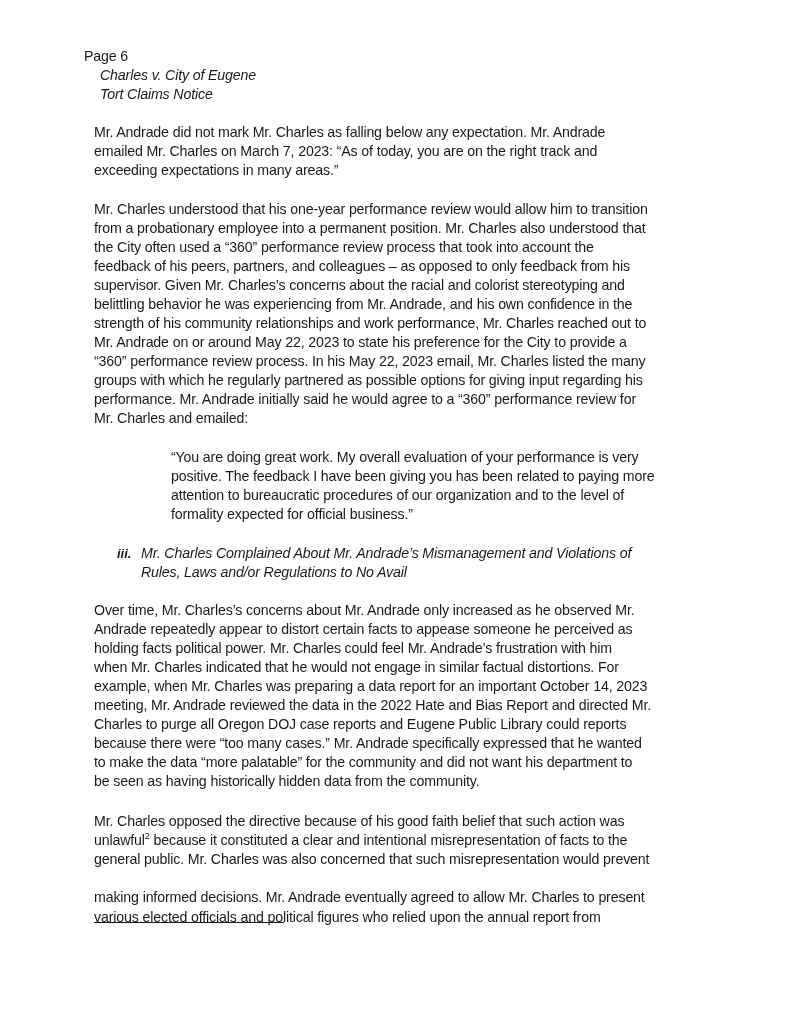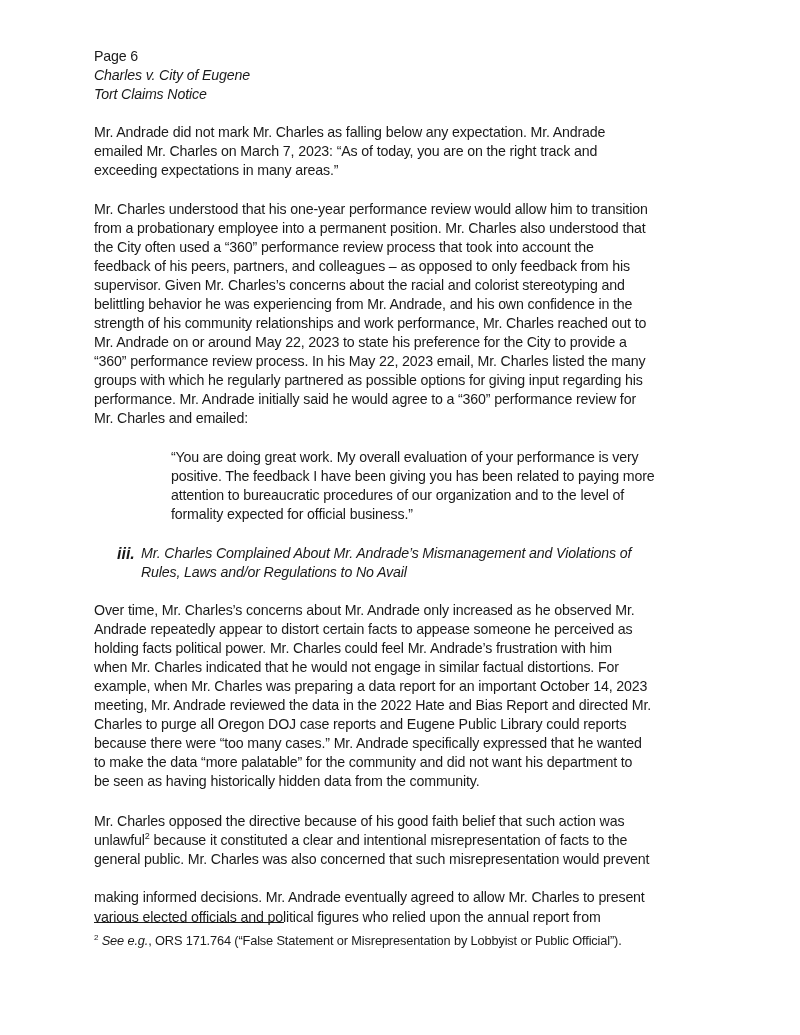--- a/index.html
+++ b/index.html
@@ -6,25 +6,25 @@
   body {
     width: 800px; height: 1035px; position: relative; overflow: hidden;
     font-family: "Liberation Sans", "DejaVu Sans", sans-serif;
     color: #1a1a1a;
   }
   .page { position: absolute; left: 0; top: 0; width: 800px; height: 1035px; }
   .line {
     position: absolute; white-space: nowrap;
     font-size: 14.2px; line-height: 19px; letter-spacing: -0.15px;
   }
-  .hdr { left: 94px; }
+  .hdr { left: 84px; }
   .body { left: 94px; }
   .quote { left: 141px; margin-left: 30px; }
-  .italic { font-style: italic; }
-  .heading-num { position: absolute; left: 117px; font-style: italic; font-weight: bold; font-size: 16px; line-height: 19px; }
+  .italic { font-style: italic; margin-left: 16px; }
+  .heading-num { position: absolute; left: 117px; font-style: italic; font-weight: bold; font-size: 13px; line-height: 19px; }
   .heading { left: 141px; font-style: italic; font-weight: normal; }
   sup { font-size: 9px; line-height: 0; vertical-align: super; }
   .fn-rule { position: absolute; left: 94px; top: 922px; width: 190px; height: 0; border-top: 1px solid #1a1a1a; }
   .fn { left: 94px; font-size: 12.8px; }
   .fn sup { font-size: 8px; }
 </style>
 </head>
 <body>
 
 <div class="page">
@@ -82,15 +82,14 @@
 
   <div>
     <div class="line body" style="top:812px">Mr. Charles opposed the directive because of his good faith belief that such action was</div>
     <div class="line body" style="top:831px"><span>unlawful</span><sup>2</sup><span> because it constituted a clear and intentional misrepresentation of facts to the</span></div>
     <div class="line body" style="top:850px">general public. Mr. Charles was also concerned that such misrepresentation would prevent</div>
     <div class="line body" style="top:908px">various elected officials and political figures who relied upon the annual report from</div>
     <div class="line body" style="top:888px">making informed decisions. Mr. Andrade eventually agreed to allow Mr. Charles to present</div>
   </div>
 
   <div class="fn-rule"></div>
-  <div class="line fn" style="top:931px"><sup>2</sup> <span class="italic">See e.g.</span><span>, ORS 171.764 (“False Statement or Misrepresentation by Lobbyist or Public Official”).</span></div>
 
 </div>
 
 </body></html>

